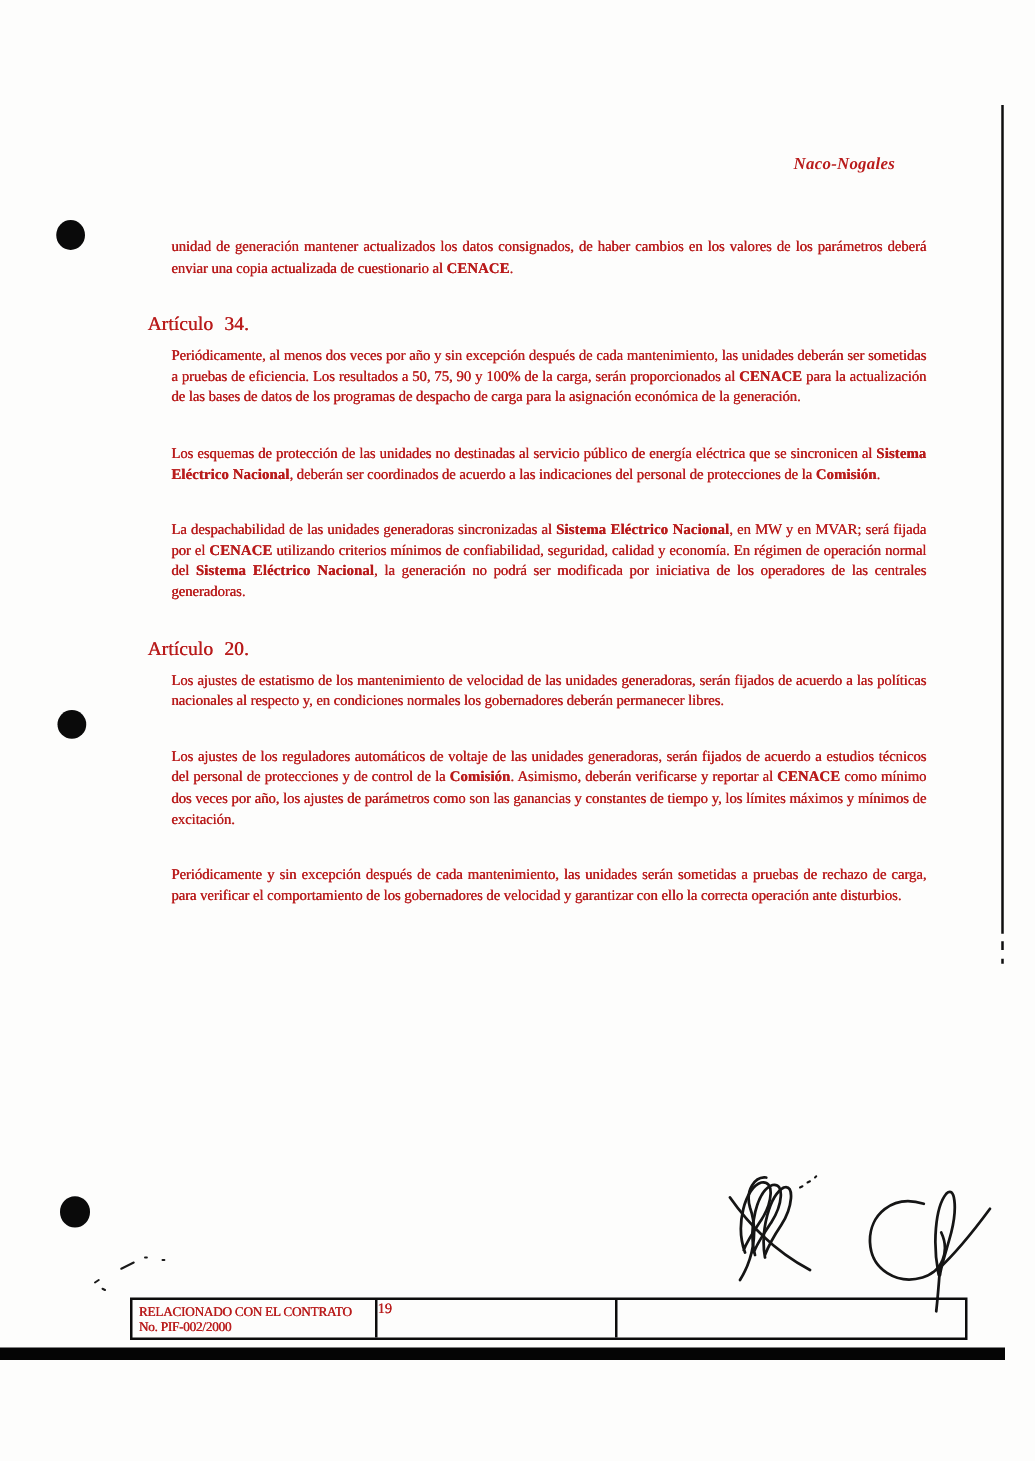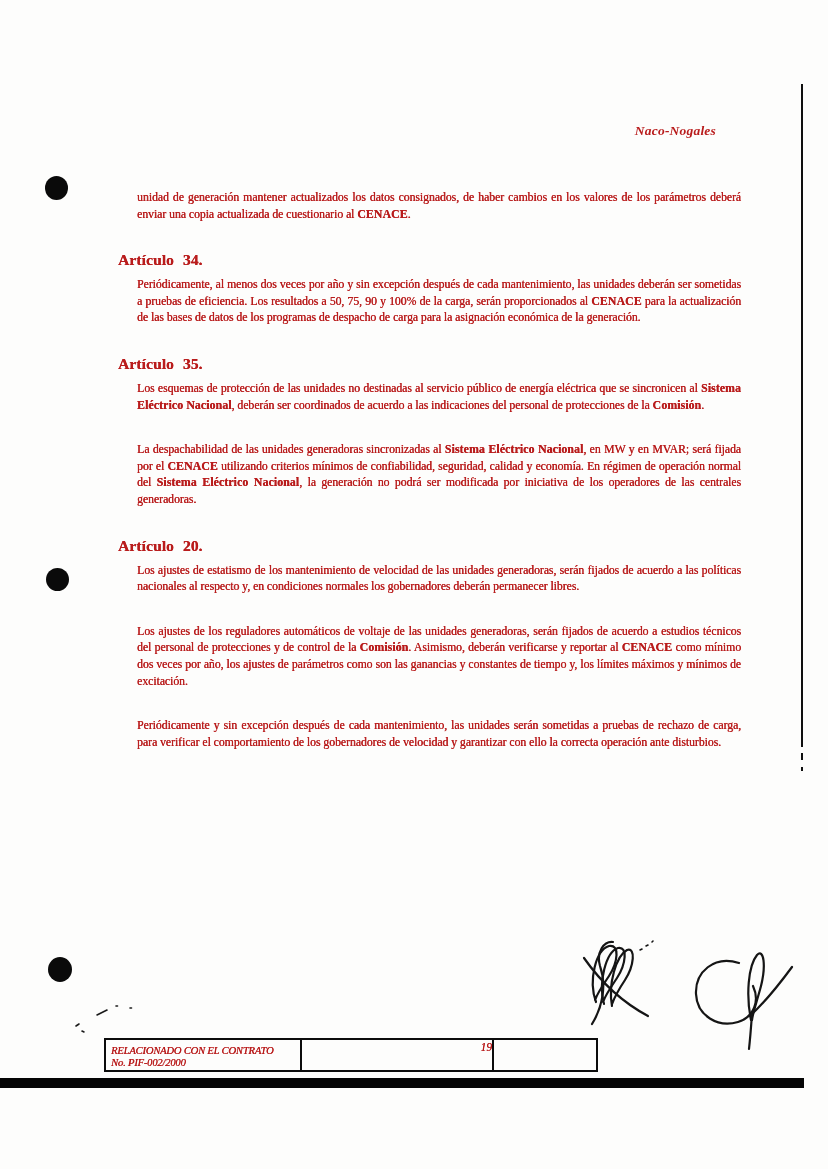--- a/index.html
+++ b/index.html
@@ -24,42 +24,42 @@
   }
   
   .content { position:absolute; left:96px; top:189px; width:624px;margin-left:22px; }
   .body-text {
     font-size:11.8px; line-height:16.6px; text-align:justify;
     letter-spacing:-0.06px; margin:0; padding:0 1px 0 19px;
     text-shadow:0.3px 0 0 currentColor;
   }
   .article { margin-top:28px; }
   .art-heading {
-    font-weight:bold; font-size:15.5px; line-height:19px;
+    font-weight:normal; font-size:15.5px; line-height:19px;
     word-spacing:5px; letter-spacing:0.1px;
     text-shadow:0.3px 0 0 currentColor;
   }
   .article .body-text { margin-top:7px; }
   .body-text b { letter-spacing:0.1px; }
   
   .ink-layer { position:absolute; left:0; top:0; width:828px; height:1169px; }
   
   .footer-table {
-    position:absolute; left:104px; top:1038px; width:494px; height:34px;
-    display:flex; border:2px solid #0c0c0c; box-sizing:border-box;font-style:italic;
+    position:absolute; left:104px; top:1038px; width:670px; height:34px;
+    display:flex; border:2px solid #0c0c0c; box-sizing:border-box;
   }
   .footer-cell { box-sizing:border-box; height:100%; }
   .cell-contract {
     width:196px; border-right:2px solid #0c0c0c;
     font-size:10.6px; line-height:11.5px; letter-spacing:-0.2px;
     padding:5px 3px 0 5px; text-shadow:0.3px 0 0 currentColor;
   }
   .cell-page {
     width:192px; border-right:2px solid #0c0c0c;
-    text-align:right; font-size:11.5px; padding-top:1px;
+    text-align:left; font-size:11.5px; padding-top:1px;
     text-shadow:0.3px 0 0 currentColor;
   }
   .cell-empty { flex:1; }
   
   .bottom-bar { position:absolute; left:0; top:1078px; width:804px; height:10px; background:#050505; }
 </style>
 </head>
 <body>
 
 <div class="page">
@@ -75,21 +75,20 @@
   <div class="header-name">Naco-Nogales</div>
 
   <div class="content">
     <p class="body-text" id="intro-paragraph"><span>unidad de generación mantener actualizados los datos consignados, de haber cambios en los valores de los parámetros  deberá enviar una copia actualizada de cuestionario al </span><b>CENACE</b><span>.</span></p>
     <div id="articles">
         <div class="article art-0">
           <div class="art-heading">Artículo 34.</div>
           <p class="body-text"><span>Periódicamente, al menos dos veces por año y sin excepción después de cada mantenimiento, las unidades deberán ser sometidas a pruebas de eficiencia. Los resultados a 50, 75, 90 y 100% de la carga, serán proporcionados al </span><b>CENACE</b><span> para la actualización de las bases de datos de los programas de despacho de carga para la asignación económica de la generación.</span></p>
         </div>
         <div class="article art-1">
-          <div class="art-heading">Artículo 35.</div>
           <p class="body-text"><span>Los esquemas de protección de las unidades no destinadas al servicio público de energía eléctrica que se sincronicen al </span><b>Sistema Eléctrico Nacional</b><span>, deberán ser coordinados de acuerdo a las indicaciones del personal de protecciones de la </span><b>Comisión</b><span>.</span></p>
         </div>
         <div class="article art-2">
           <p class="body-text"><span>La despachabilidad de las unidades generadoras sincronizadas al </span><b>Sistema Eléctrico Nacional</b><span>, en MW y en MVAR; será fijada por el </span><b>CENACE</b><span> utilizando criterios mínimos de confiabilidad, seguridad, calidad y economía. En régimen de operación normal del </span><b>Sistema Eléctrico Nacional</b><span>, la generación no podrá ser modificada por iniciativa de los operadores de las centrales generadoras.</span></p>
         </div>
         <div class="article art-4">
           <div class="art-heading">Artículo 20.</div>
           <p class="body-text"><span>Los ajustes de estatismo de los mantenimiento de velocidad de las unidades generadoras, serán fijados de acuerdo a las políticas nacionales al respecto y, en condiciones normales los gobernadores deberán permanecer libres.</span></p>
         </div>
         <div class="article art-5">

